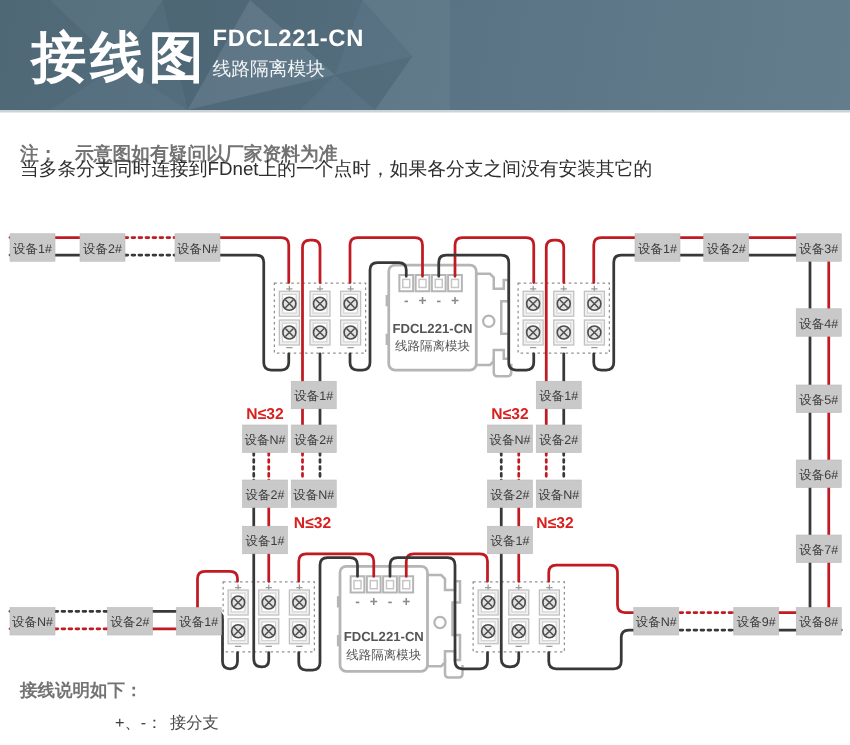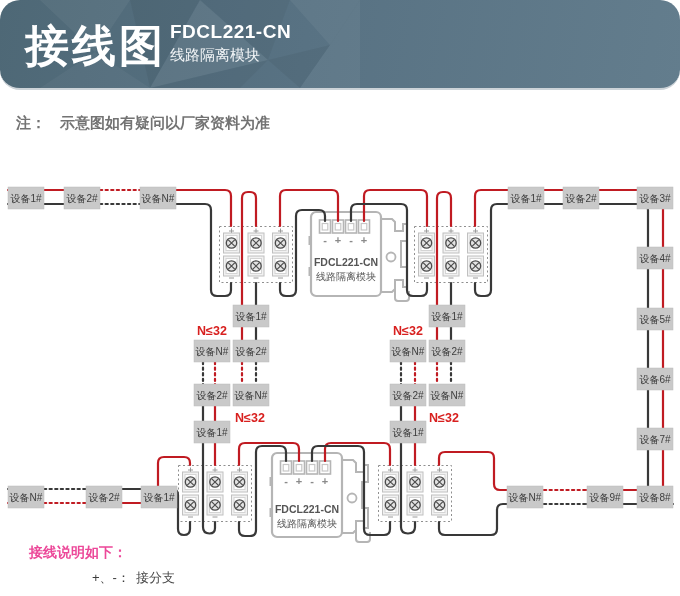--- a/index.html
+++ b/index.html
@@ -1,32 +1,32 @@
 <!DOCTYPE html>
 <html><head>
 <meta charset="utf-8">
 <style>
   html,body{margin:0;padding:0;background:#fff;}
   .page{position:relative;width:680px;height:596px;background:#ffffff;overflow:hidden;
         font-family:"Liberation Sans","DejaVu Sans",sans-serif;}
   
   .hdr{position:absolute;left:0;top:0;width:680px;height:88px;
        background:linear-gradient(100deg,#4e6876 0%,#587283 45%,#637d8d 100%);
-       border-bottom:2px solid #ccd3d8;border-radius:20px;}
+       border-bottom:2px solid #ccd3d8;}
   .hdr-art{position:absolute;right:0;top:0;}
   .hdr-title{position:absolute;left:25px;top:17px;color:#ffffff;font-size:44px;
              font-weight:bold;letter-spacing:3px;}
   .hdr-prod{position:absolute;left:170px;top:21px;color:#ffffff;font-size:19px;font-weight:bold;letter-spacing:0.5px;}
   .hdr-sub{position:absolute;left:170px;top:46px;color:#f2f5f7;font-size:15px;}
   
   .note{position:absolute;left:16px;top:99px;font-size:15px;color:#737373;font-weight:bold;text-align:right;}
   .note .gap{display:inline-block;width:14px;}
   .desc{position:absolute;left:16px;top:124px;font-size:15px;color:#2d2d2d;line-height:24px;}
   
-  .legend-title{position:absolute;left:16px;top:544px;font-size:14px;color:#ec4899;font-weight:bold;margin-left:13px;}
+  .legend-title{position:absolute;left:16px;top:544px;font-size:14px;color:#737373;font-weight:bold;}
   .legend-item{position:absolute;left:92px;top:569px;font-size:13px;color:#4a4a4a;}
   .legend-item .sym{margin-right:6px;color:#3c3c3c;}
   svg{position:absolute;left:0;top:0;}
   text{font-family:"Liberation Sans","DejaVu Sans",sans-serif;}
   .devt{font-size:10px;fill:#3c3c3c;text-anchor:middle;}
   .nlim{font-size:12.5px;fill:#d8201f;font-weight:bold;text-anchor:middle;}
   .modname{font-size:10.5px;fill:#555555;text-anchor:middle;font-weight:bold;}
   .modsub{font-size:10px;fill:#555555;text-anchor:middle;}
   .tsign{font-size:11px;fill:#8a8a8a;text-anchor:middle;font-weight:bold;}
   .wr{fill:none;stroke:#c01b22;stroke-width:2.2;stroke-linecap:round;stroke-linejoin:round;}
@@ -51,20 +51,21 @@
       <polygon points="330,45 360,0 360,88 300,88" fill="#ffffff" opacity="0.05"></polygon>
       <polygon points="150,88 268,60 240,88" fill="#000000" opacity="0.04"></polygon>
     </svg>
     <div class="hdr-title">接线图</div>
     <div class="hdr-prod">FDCL221-CN</div>
     <div class="hdr-sub">线路隔离模块</div>
   </div>
 
   <p class="note"><span>注：</span><span class="gap"></span><span>示意图如有疑问以厂家资料为准</span></p>
   <div class="desc">
+    <div>当多条分支同时连接到FDnet上的一个点时，如果各分支之间没有安装其它的</div>
   </div>
 
   <svg width="680" height="596" viewBox="0 0 680 596">
     <defs>
       <g id="screw">
         <rect x="-8" y="-10" width="16" height="20" fill="#f1f1f1" stroke="#c0c0c0" stroke-width="1"></rect>
         <rect x="-5.5" y="-7.5" width="11" height="15" fill="#ffffff" stroke="#d4d4d4" stroke-width="1"></rect>
         <circle r="5.2" fill="#e3e3e3" stroke="#4d4d4d" stroke-width="1.3"></circle>
         <path d="M-3.2,-3.2 L3.2,3.2 M-3.2,3.2 L3.2,-3.2" stroke="#4d4d4d" stroke-width="1.2"></path>
       </g>

